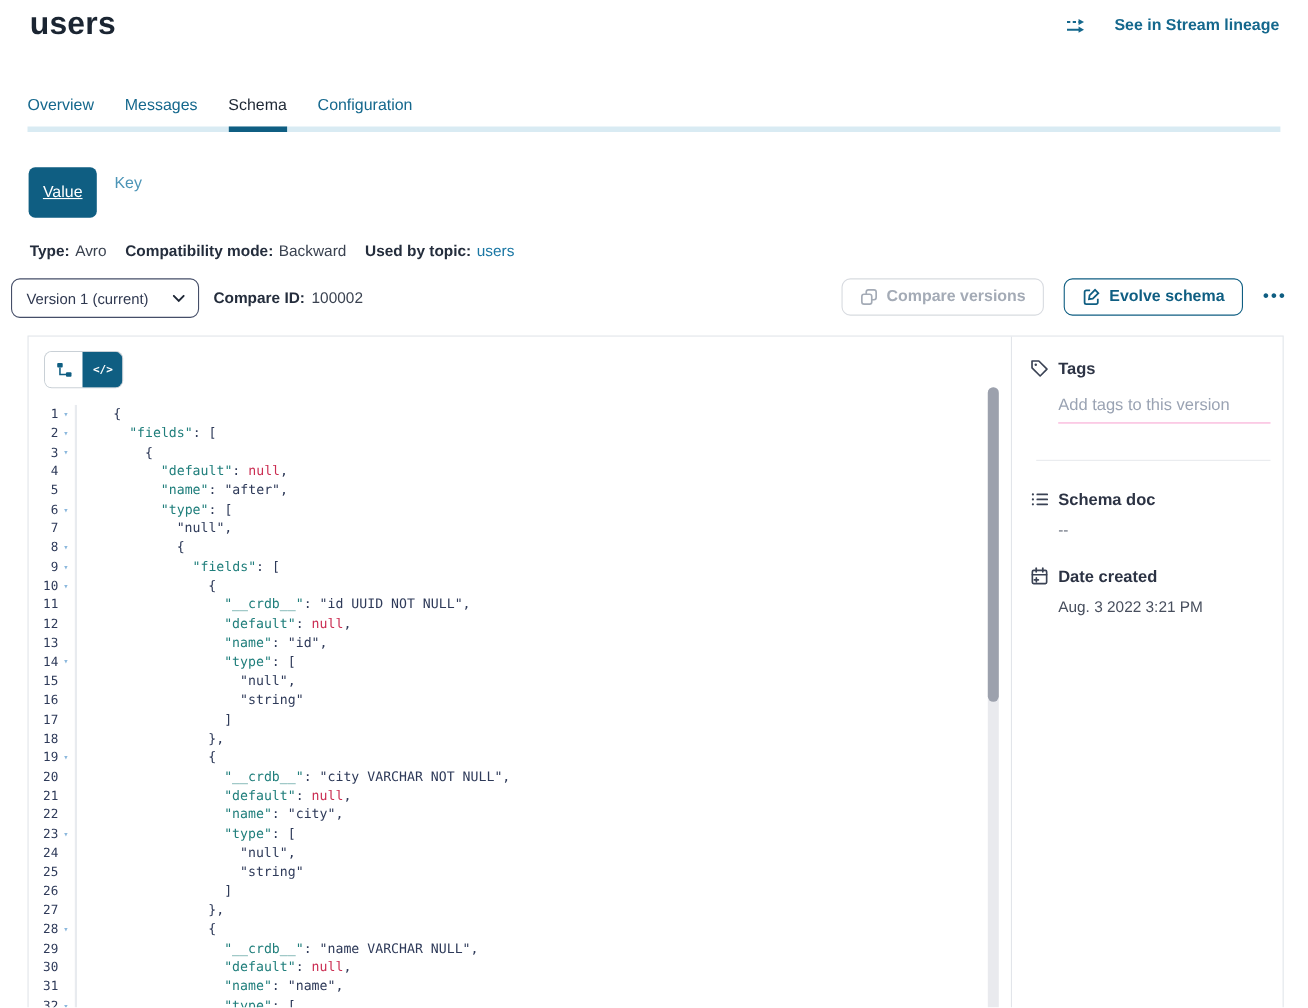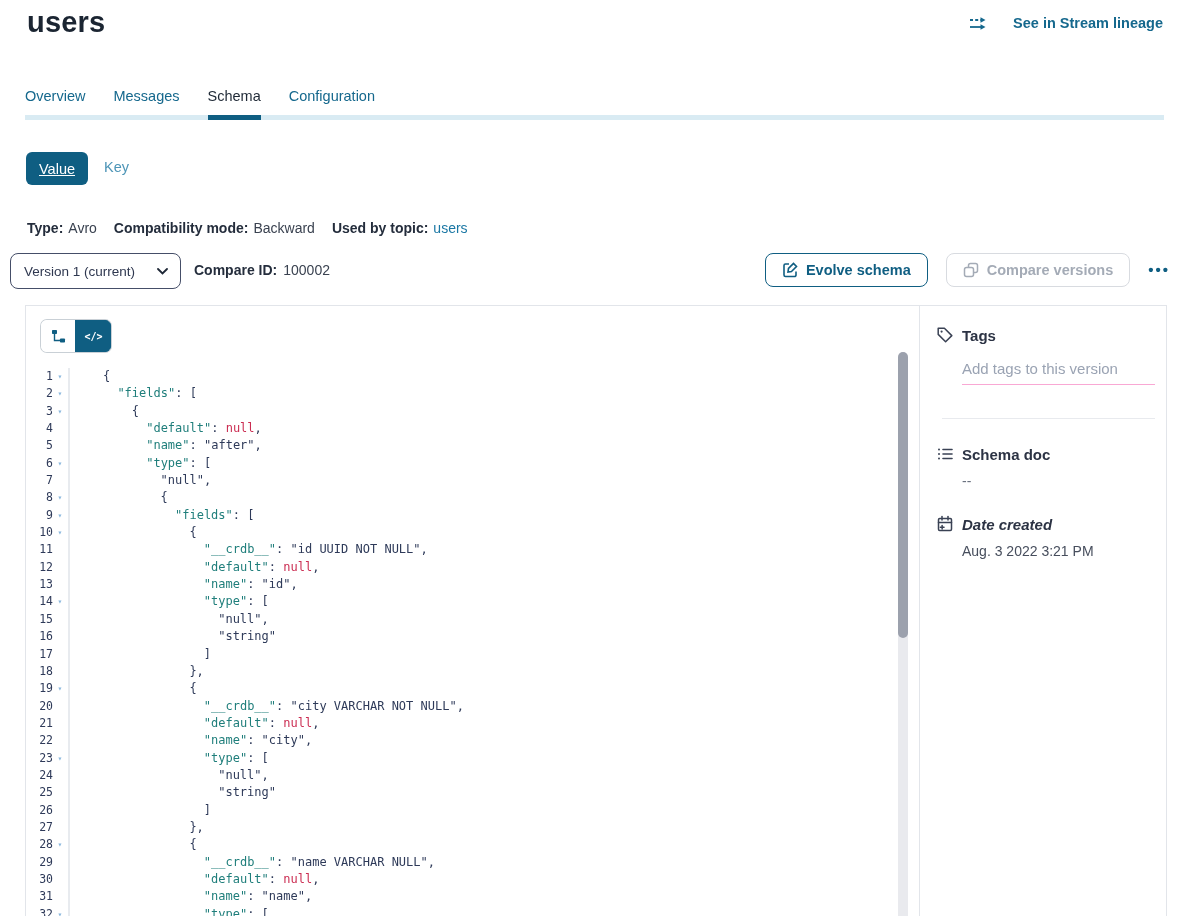--- a/index.html
+++ b/index.html
@@ -20,21 +20,21 @@
   .lineage-link{position:absolute;top:15px;right:26px;display:flex;align-items:center;gap:25px;
     color:var(--link);font-size:14.5px;font-weight:700;cursor:pointer;text-decoration:none;}
   
   .tabs-wrap{position:absolute;left:25px;right:25px;top:88px;height:32px;}
   .tab-list{display:flex;gap:28px;position:relative;z-index:2;}
   .tab{position:relative;font-size:14.5px;font-weight:500;color:var(--link);cursor:pointer;padding-bottom:10px;}
   .tab.active{color:#1E2835;font-weight:400;}
   .tab.active::after{content:"";position:absolute;left:0;right:0;top:27px;height:5px;background:var(--accent);}
   .tab-track{position:absolute;left:0;right:0;top:27px;height:5px;background:var(--tab-track);z-index:1;}
   
-  .seg-btn{position:absolute;left:26px;top:152px;height:33px;padding:0 13px;border:none;border-radius:6px;
+  .seg-btn{position:absolute;left:26px;top:152px;height:46px;padding:0 13px;border:none;border-radius:6px;
     background:var(--accent);color:#fff;font-size:14.5px;font-family:inherit;cursor:pointer;text-decoration:underline;}
   .seg-link{position:absolute;left:104px;top:159px;font-size:14.5px;color:var(--link-light);cursor:pointer;font-weight:500;}
   
   .meta-row{position:absolute;left:27px;top:220px;display:flex;align-items:center;font-size:14px;}
   .meta-pair{display:flex;gap:5px;margin-right:17px;align-items:flex-end;}
   .meta-pair .lbl{font-weight:700;color:var(--label-bold);}
   .meta-pair .val{color:var(--text-body);}
   .meta-pair .lnk{color:#1A77A4;cursor:pointer;}
   
   .version-row{position:absolute;left:10px;right:25px;top:253px;height:36px;}
@@ -75,21 +75,21 @@
   .side-head{display:flex;align-items:center;gap:8px;color:var(--sidebar-head);}
   .side-head .hd{font-size:15px;font-weight:700;color:#2C3344;}
   .side-icon{width:18px;height:18px;flex:none;color:#3A4254;}
   .tags-input{display:block;margin:16px 0 0 26px;width:193px;border:none;border-bottom:1px solid #f9a8d4;
     font-size:15px;font-family:inherit;color:var(--text-body);padding:0 0 7px 0;outline:none;background:transparent;}
   .tags-input::placeholder{color:var(--placeholder);}
   .side-divider{height:1px;background:#E8EAEE;margin:33px 0 0 6px;}
   .sec-doc{margin-top:26px;text-align:center;}
   .side-val{margin:10px 0 0 26px;font-size:14px;color:#474E5D;}
   .side-val.dim{color:#6B7280;}
-  .sec-date{margin-top:26px;font-style:italic;}
+  .sec-date{margin-top:26px;}
 </style>
 </head>
 <body>
 
 <div class="page">
 
   <h1 class="page-title">users</h1>
 
   <a class="lineage-link">
     <svg class="icon" width="19" height="15" viewBox="0 0 19 15" fill="none" stroke="currentColor" stroke-width="1.8">
@@ -134,33 +134,33 @@
       <span class="vs-text">Version 1 (current)</span>
       <svg class="vs-chev" width="11" height="7" viewBox="0 0 11 7" fill="none" stroke="#1E2736" stroke-width="1.8" stroke-linecap="round">
         <polyline points="1,1 5.5,5.5 10,1"></polyline>
       </svg>
     </div>
     <div class="schemaid">
       <span class="lbl">Compare ID:</span>
       <span class="val">100002</span>
     </div>
     <div class="btn-right">
+      <button class="btn disabled">
+        <svg width="16" height="16" viewBox="0 0 16 16" fill="#fff" stroke="currentColor" stroke-width="1.5">
+          <rect x="5.5" y="1.5" width="9" height="9" rx="2"></rect>
+          <rect x="1.5" y="5.5" width="9" height="9" rx="2"></rect>
+        </svg>
+        <span>Compare versions</span>
+      </button>
       <button class="btn outline">
         <svg width="16" height="16" viewBox="0 0 16 16" fill="none" stroke="currentColor" stroke-width="1.6">
           <path d="M14 9.5 V13 a1.5 1.5 0 0 1 -1.5 1.5 H3.5 A1.5 1.5 0 0 1 2 13 V3.5 A1.5 1.5 0 0 1 3.5 2 H7"></path>
           <path d="M9.5 9.5 L14.5 4.5 L11.5 1.5 L6.5 6.5 L6 10 Z" fill="none"></path>
         </svg>
         <span>Evolve schema</span>
-      </button>
-      <button class="btn disabled">
-        <svg width="16" height="16" viewBox="0 0 16 16" fill="#fff" stroke="currentColor" stroke-width="1.5">
-          <rect x="5.5" y="1.5" width="9" height="9" rx="2"></rect>
-          <rect x="1.5" y="5.5" width="9" height="9" rx="2"></rect>
-        </svg>
-        <span>Compare versions</span>
       </button>
       <span class="more-dots">•••</span>
     </div>
   </div>
 
   <div class="panel">
 
     <div class="code-pane">
       <div class="view-toggle">
         <button class="vt-btn" id="vt-tree">

